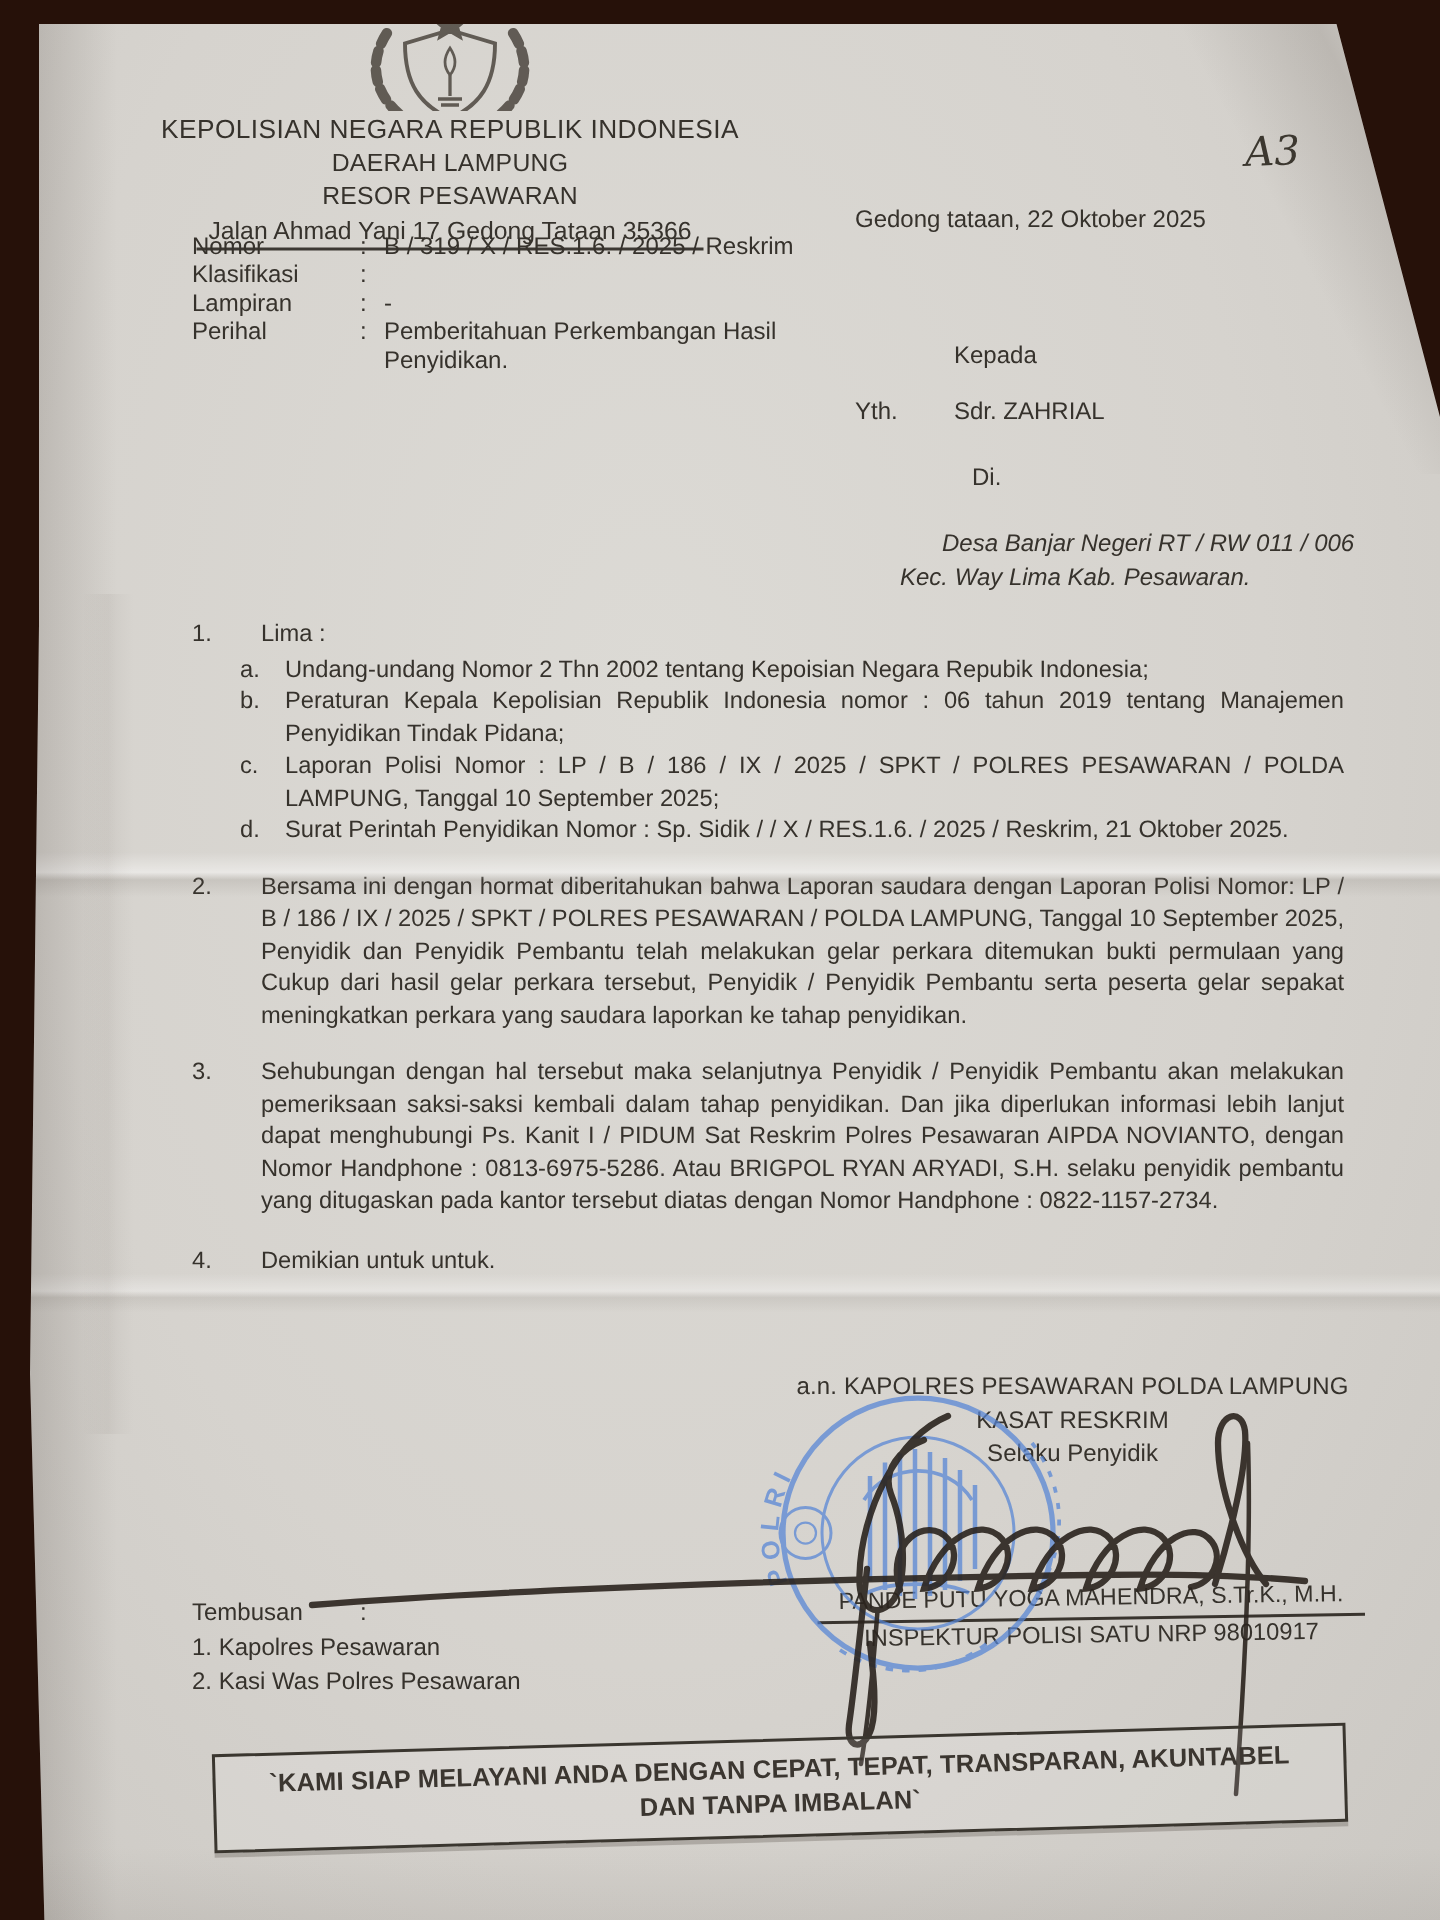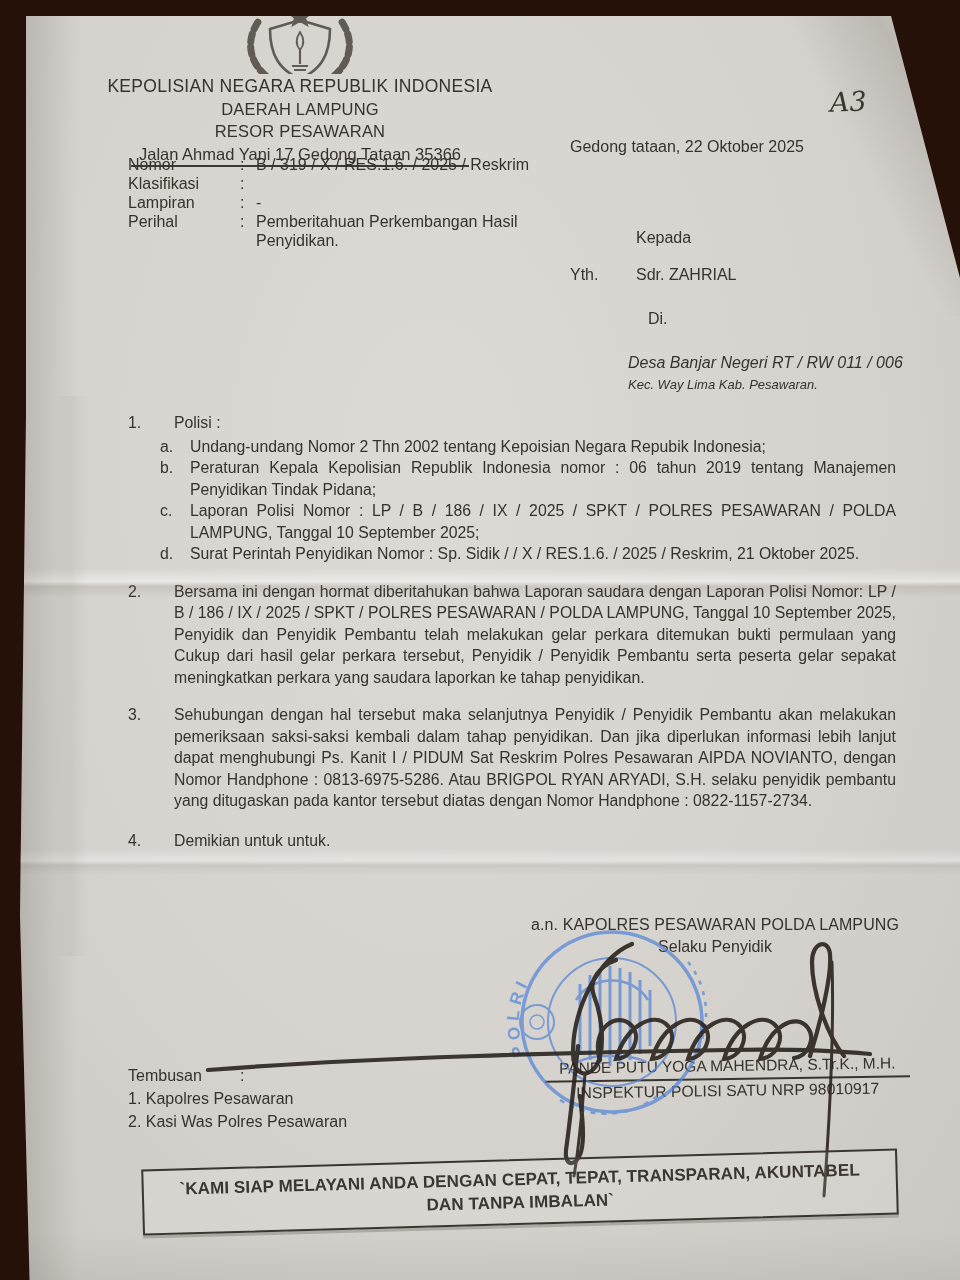--- a/index.html
+++ b/index.html
@@ -49,21 +49,21 @@
   .meta-row { display:flex; align-items:flex-start; }
   .meta-label { width:112px; flex:none; }
   .meta-colon { width:16px; flex:none; }
   .meta-value { width:312px; }
 
   .kepada { left:636px; top:213px; font-size:16px; }
   .yth { left:570px; top:250px; font-size:16px; }
   .recipient-name { left:636px; top:250px; font-size:16px; }
   .di { left:648px; top:294px; font-size:16px; }
   .raddr1 { left:628px; top:338px; font-size:16px; font-style:italic; }
-  .raddr2 { left:628px; top:361px; font-size:13px; font-style:italic; }
+  .raddr2 { left:600px; top:361px; font-size:16px; font-style:italic; }
 
   .body-list { left:128px; top:396px; width:768px; font-size:15.8px; line-height:21.5px; }
   .b-item { display:flex; margin-bottom:16px; }
   .b-num { width:46px; flex:none; }
   .b-text { flex:1; text-align:justify; }
   .b-text.nojust { text-align:left; }
   .sub-list { margin-left:32px; }
   .sub-item { display:flex; }
   .sub-letter { width:30px; flex:none; }
   .sub-text { flex:1; text-align:justify; }
@@ -142,21 +142,21 @@
   <div class="abs kepada">Kepada</div>
   <div class="abs yth">Yth.</div>
   <div class="abs recipient-name">Sdr. ZAHRIAL</div>
   <div class="abs di">Di.</div>
   <div class="abs raddr1">Desa Banjar Negeri RT / RW 011 / 006</div>
   <div class="abs raddr2">Kec. Way Lima Kab. Pesawaran.</div>
 
   <div class="abs body-list">
     <div class="b-item" style="margin-bottom:2px;">
       <span class="b-num">1.</span>
-      <span class="b-text nojust">Polisi :</span>
+      <span class="b-text nojust">Lima :</span>
     </div>
     <div class="sub-list" style="margin-bottom:16px;">
       <div class="sub-item">
         <span class="sub-letter">a.</span>
         <span class="sub-text">Undang-undang Nomor 2 Thn 2002 tentang Kepoisian Negara Repubik Indonesia;</span>
       </div>
       <div class="sub-item">
         <span class="sub-letter">b.</span>
         <span class="sub-text">Peraturan Kepala Kepolisian Republik Indonesia nomor : 06 tahun 2019 tentang Manajemen Penyidikan Tindak Pidana;</span>
       </div>
@@ -178,20 +178,21 @@
       <span class="b-text">Sehubungan dengan hal tersebut maka selanjutnya Penyidik / Penyidik Pembantu akan melakukan pemeriksaan saksi-saksi kembali dalam tahap penyidikan. Dan jika diperlukan informasi lebih lanjut dapat menghubungi Ps. Kanit I / PIDUM Sat Reskrim Polres Pesawaran AIPDA NOVIANTO, dengan Nomor Handphone : 0813-6975-5286. Atau BRIGPOL RYAN ARYADI, S.H. selaku penyidik pembantu yang ditugaskan pada kantor tersebut diatas dengan Nomor Handphone : 0822-1157-2734.</span>
     </div>
     <div class="b-item">
       <span class="b-num">4.</span>
       <span class="b-text nojust">Demikian untuk untuk.</span>
     </div>
   </div>
 
   <div class="abs sig-block">
     <div class="sig-an">a.n. KAPOLRES PESAWARAN POLDA LAMPUNG</div>
+    <div class="sig-title">KASAT RESKRIM</div>
     <div class="sig-role">Selaku Penyidik</div>
     <div class="sig-name-wrap">
       <span class="sig-name">PANDE PUTU YOGA MAHENDRA, S.Tr.K., M.H.</span>
       <span class="sig-rank">INSPEKTUR POLISI SATU NRP 98010917</span>
     </div>
   </div>
 
   <svg class="abs sig-art" viewBox="0 0 720 302">
     <g stroke="#5585d6" fill="none" opacity="0.72">
       <circle cx="432" cy="118" r="90" stroke-width="3.5"></circle>

